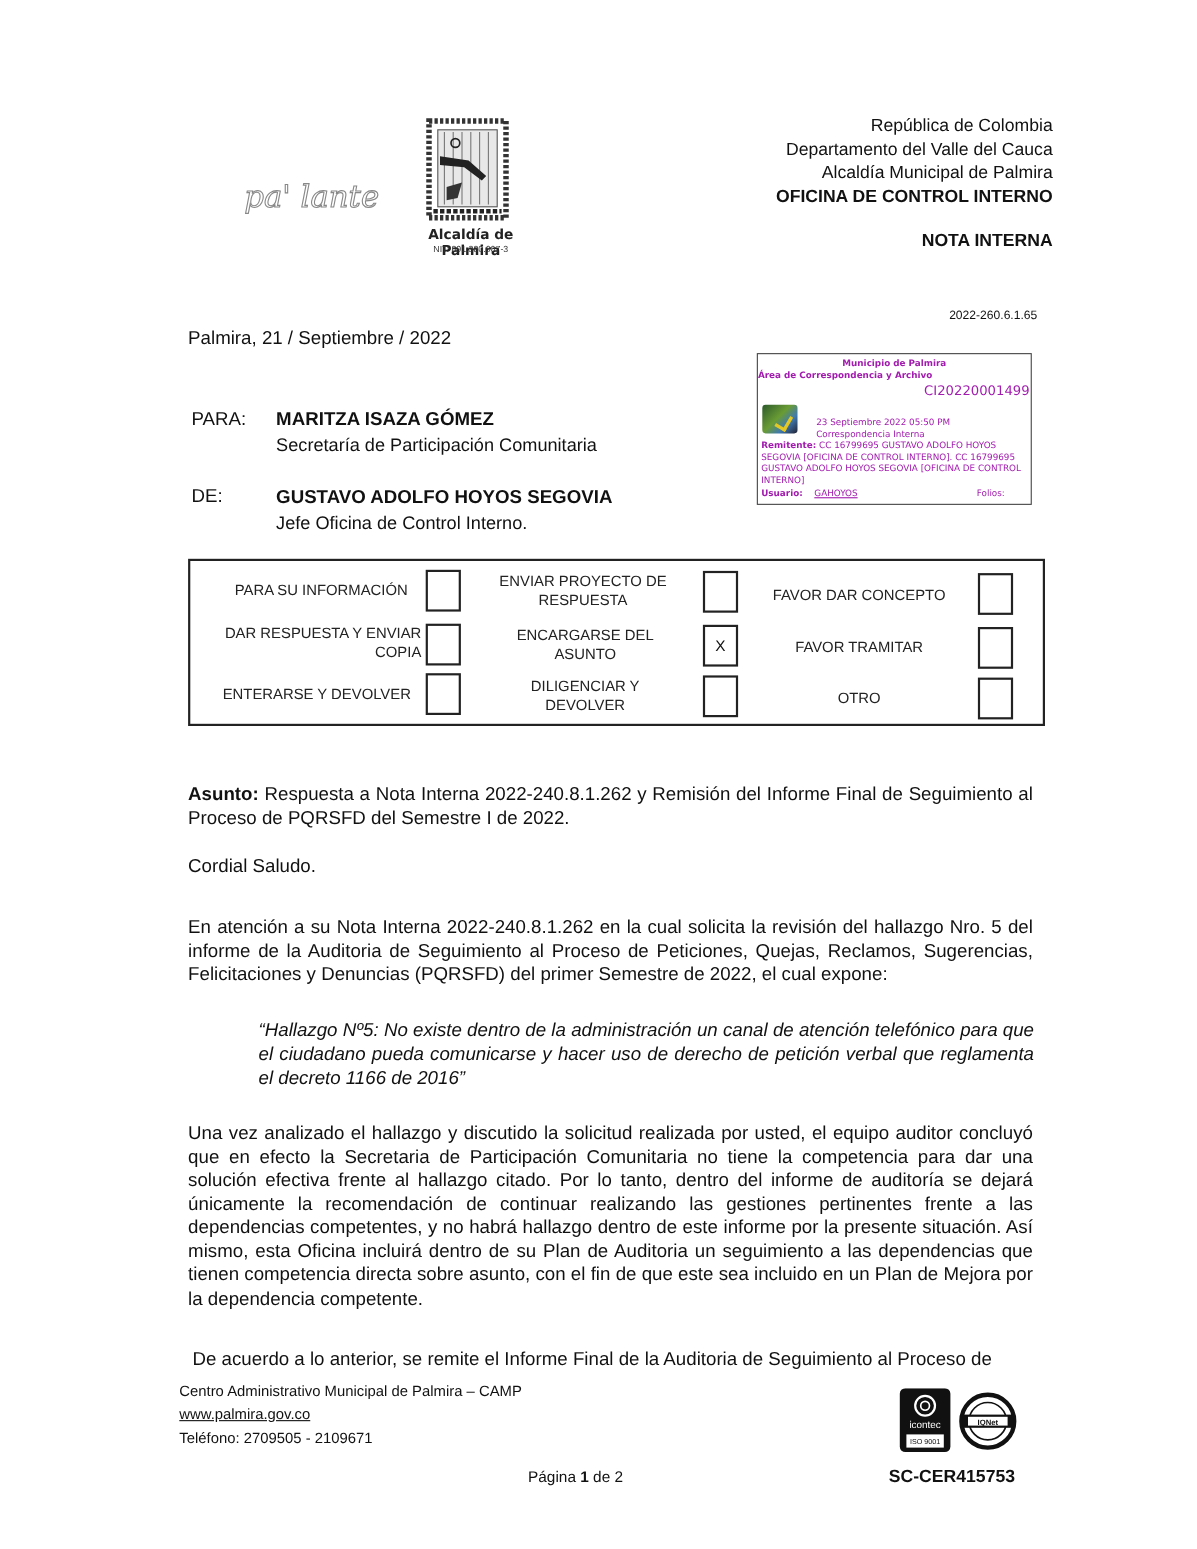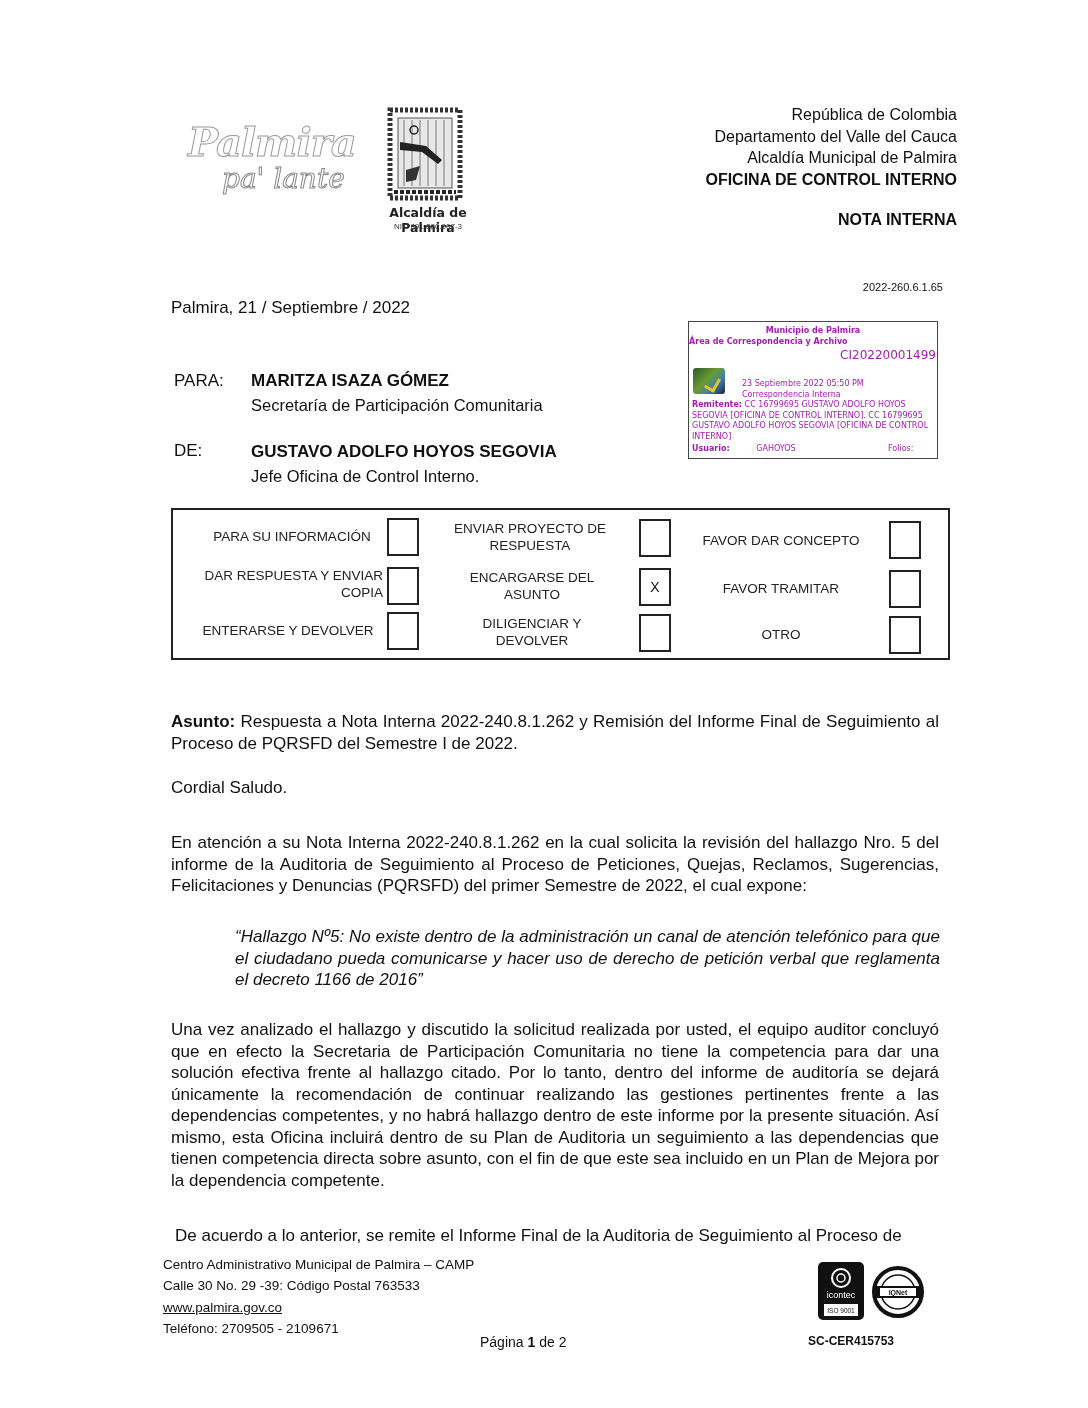--- a/index.html
+++ b/index.html
@@ -35,21 +35,21 @@
   .stamp .logo { position: absolute; left: 4px; top: 46px; width: 32px; height: 26px;
          background: linear-gradient(135deg,#2c5a2a,#6a9c34 45%,#3f7ab0 70%,#223); border-radius: 3px; }
   .stamp .logo::after { content: ""; position: absolute; left: 14px; top: 8px; width: 8px; height: 12px;
          border-right: 3px solid #e3c824; border-bottom: 3px solid #e3c824; transform: rotate(30deg); }
   .stamp .dt { position: absolute; left: 53px; top: 57px; font-size: 8px; }
   .stamp .ci { position: absolute; left: 53px; top: 68px; font-size: 8px; }
   .stamp .rem { position: absolute; left: 3px; top: 78px; right: 3px; font-size: 8px; line-height: 10.5px; }
   .stamp .rem b { font-weight: bold; }
   .stamp .usr { position: absolute; left: 3px; top: 122px; font-size: 8px; }
   .stamp .usr b { font-weight: bold; }
-  .stamp .usr .v { margin-left: 24px; }
+  .stamp .usr .v { margin-left: 8px; text-decoration: underline; }
   .stamp .fol { position: absolute; left: 152px; top: 122px; font-size: 8px; margin-left: 47px; }
 
   
   .addr-label { font-size: 17px; }
   .addr-name { font-size: 17px; font-weight: bold; }
   .addr-role { font-size: 16.5px; }
 
   
   .routing { left: 171px; top: 508px; width: 775px; height: 148px; border: 2px solid #222; }
   .r-item { position: absolute; font-size: 13.5px; text-align: center; line-height: 17px; color: #222; }
@@ -60,27 +60,26 @@
   .body-text { left: 171px; width: 768px; font-size: 17px; line-height: 21.5px; text-align: justify; }
   .body-text b { font-weight: bold; }
   .quote { left: 235px; width: 705px; font-size: 17px; line-height: 21.5px; font-style: italic; text-align: justify; }
 
   
   .footer { left: 163px; top: 1254px; font-size: 13.5px; line-height: 21.3px; }
   .footer a { color: #111; text-decoration: underline; }
   .pageno { left: 480px; top: 1334px; font-size: 14px; }
   .pageno b { font-weight: bold; }
   .cert { left: 815px; top: 1262px; width: 110px; height: 60px; }
-  .cert-code { left: 808px; top: 1334px; font-size: 12px; font-weight: bold; }
+  .cert-code { left: 808px; top: 1334px; font-size: 16px; font-weight: bold; }
 </style>
 </head>
 <body>
 
 <div class="abs brand-script">
-  <span class="big">Palmira</span>
   <span class="small">pa' lante</span>
 </div>
 
 <svg class="abs crest" viewBox="0 0 78 96">
   <rect x="4" y="4" width="70" height="88" fill="none" stroke="#333" stroke-width="5" stroke-dasharray="3 2"></rect>
   <rect x="12" y="12" width="54" height="70" fill="#e8e8e8" stroke="#555" stroke-width="1"></rect>
   <g stroke="#777" stroke-width="1">
     <line x1="18" y1="14" x2="18" y2="80"></line>
       <line x1="26" y1="14" x2="26" y2="80"></line>
     <line x1="34" y1="14" x2="34" y2="80"></line>
@@ -167,21 +166,20 @@
 <div class="abs body-text" style="top:832px;">En atención a su Nota Interna 2022-240.8.1.262 en la cual solicita la revisión del hallazgo Nro. 5 del informe de la Auditoria de Seguimiento al Proceso de Peticiones, Quejas, Reclamos, Sugerencias, Felicitaciones y Denuncias (PQRSFD) del primer Semestre de 2022, el cual expone:</div>
 
 <div class="abs quote" style="top:926px;">“Hallazgo Nº5: No existe dentro de la administración un canal de atención telefónico para que el ciudadano pueda comunicarse y hacer uso de derecho de petición verbal que reglamenta el decreto 1166 de 2016”</div>
 
 <div class="abs body-text" style="top:1019px;">Una vez analizado el hallazgo y discutido la solicitud realizada por usted,  el equipo auditor concluyó que en efecto la Secretaria de Participación Comunitaria no tiene la competencia para dar una solución efectiva frente al hallazgo citado. Por lo tanto, dentro del informe de auditoría se dejará únicamente la recomendación de continuar realizando las gestiones pertinentes frente a las dependencias competentes, y no habrá hallazgo dentro de este informe por la presente situación. Así mismo, esta Oficina incluirá dentro de su Plan de Auditoria un seguimiento a las dependencias que tienen competencia directa sobre asunto, con el fin de que este sea incluido en un Plan de Mejora por la dependencia competente.</div>
 
 <div class="abs body-text" style="top:1225px; left:175px; text-align:left; white-space:nowrap;">De acuerdo a lo anterior, se remite el Informe Final de la Auditoria de Seguimiento al Proceso de</div>
 
 <div class="abs footer">
   <div>Centro Administrativo Municipal de Palmira – CAMP</div>
-  <div>Calle 30 No. 29 -39: Código Postal 763533</div>
   <div><a>www.palmira.gov.co</a></div>
   <div>Teléfono:  2709505 - 2109671</div>
 </div>
 
 <div class="abs pageno">
   <span>Página </span><b>1</b><span> de 2</span>
 </div>
 
 <svg class="abs cert" viewBox="0 0 110 60">
   <g>

